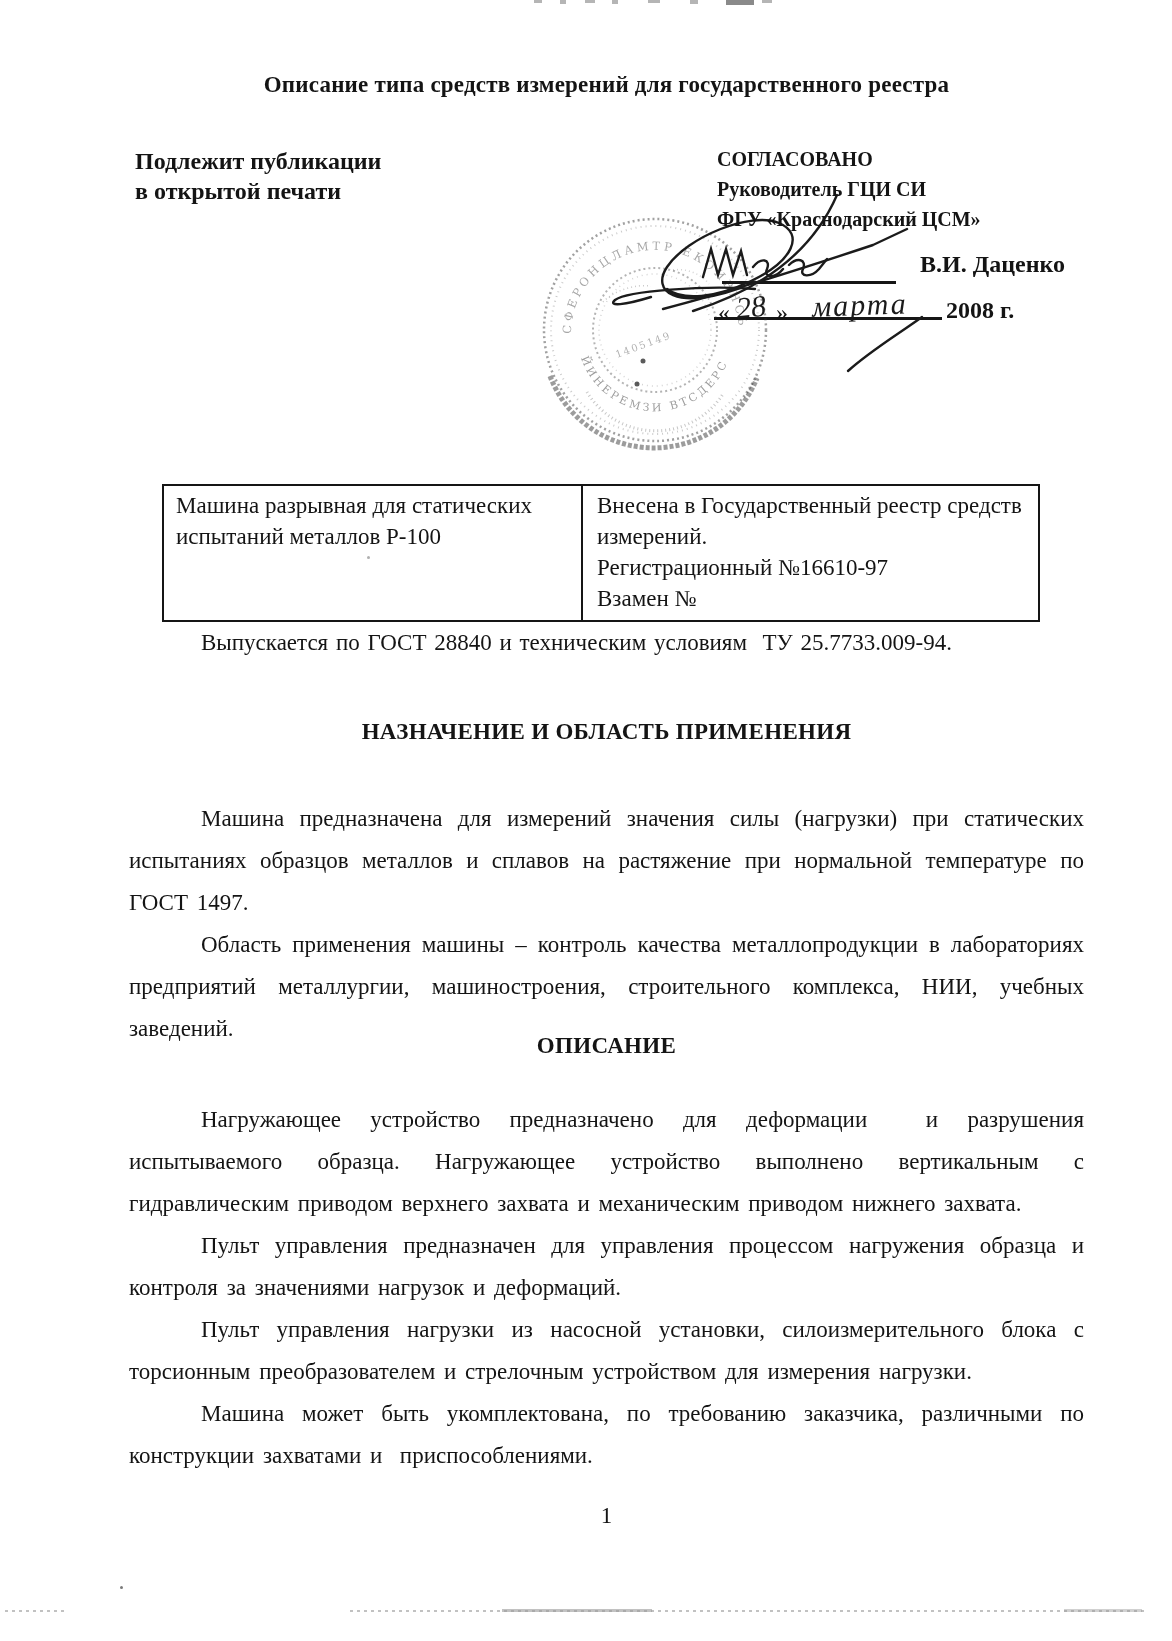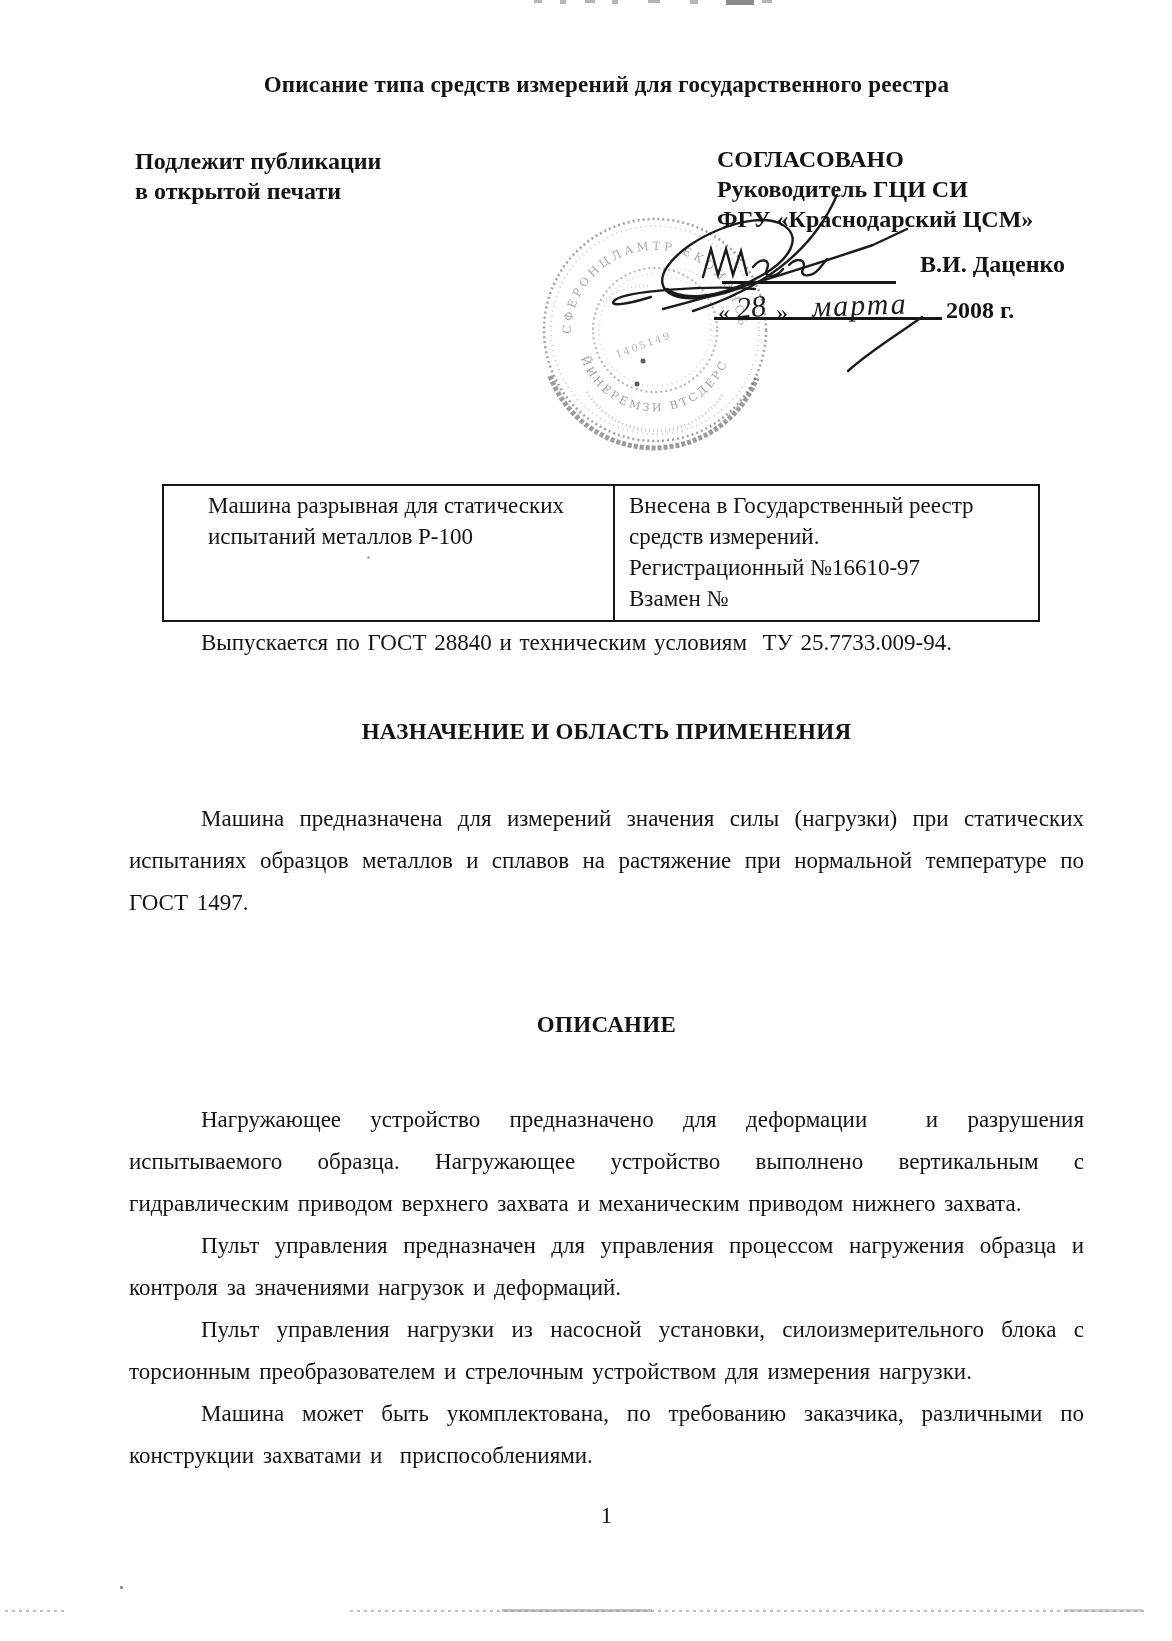--- a/index.html
+++ b/index.html
@@ -4,38 +4,38 @@
 <style>
   html,body{margin:0;padding:0;background:#ffffff;}
   .page{
     position:relative;width:1172px;height:1641px;background:#fff;overflow:hidden;
     font-family:"Liberation Serif","DejaVu Serif",serif;color:#141414;
   }
   .abs{position:absolute;}
   .centercol{position:absolute;left:129px;width:955px;text-align:center;}
   .doc-title{top:72px;font-size:23px;font-weight:bold;letter-spacing:.2px;}
   .pub-block{left:135px;top:146px;font-size:24px;font-weight:bold;line-height:30px;}
-  .approve-block{left:717px;top:144px;font-size:24px;font-weight:bold;line-height:30px;}
+  .approve-block{left:717px;top:144px;font-size:20px;font-weight:bold;line-height:30px;}
   .sig-underline{left:722px;top:281px;width:174px;height:3px;background:#161616;}
   .sig-name{left:920px;top:251px;font-size:24px;font-weight:bold;}
   .q{font-size:24px;top:299px;}
   .hw{font-style:italic;font-size:30px;color:#1b1b1b;}
   .date-underline{left:714px;top:317px;width:228px;height:3px;background:#161616;}
   .date-year{left:946px;top:297px;font-size:24px;font-weight:bold;}
   .reg-table{
     left:162px;top:484px;width:878px;height:138px;border:2.5px solid #151515;
-    display:flex;box-sizing:border-box;font-size:23px;line-height:31px;padding-left:32px;
+    display:flex;box-sizing:border-box;font-size:23px;line-height:31px;
   }
   .reg-cell-left{width:419px;border-right:2.5px solid #151515;box-sizing:border-box;padding:4px 12px 0 12px;}
   .reg-cell-right{flex:1;padding:4px 8px 0 14px;}
   .reg-num{}
   .standards{left:129px;top:630px;width:955px;font-size:23px;text-indent:72px;word-spacing:2px;white-space:pre-wrap;}
   .sec-heading{font-size:23px;font-weight:bold;letter-spacing:.3px;}
   .h1{top:719px;}
-  .h2{top:1012px;}
+  .h2{top:1033px;}
   .paras{position:absolute;left:129px;width:955px;font-size:23px;line-height:42px;}
   .p1{top:798px;}
   .p2{top:1099px;}
   .paras p{margin:0;text-indent:72px;text-align:justify;word-spacing:3px;white-space:pre-wrap;}
   .page-num{top:1503px;font-size:23px;}
   .stamp{left:525px;top:206px;z-index:1;opacity:.92;}
   .signature{left:555px;top:193px;z-index:2;}
   .txt{z-index:3;}
   .mark{position:absolute;background:#b5b5b5;}
   .mark-dark{background:#8a8a8a;}
@@ -129,20 +129,21 @@
       </div>
       <div>Взамен №</div>
     </div>
   </div>
 
   <div class="abs standards txt">Выпускается по ГОСТ 28840 и техническим условиям  ТУ 25.7733.009-94.</div>
 
   <div class="centercol sec-heading h1 txt">НАЗНАЧЕНИЕ И ОБЛАСТЬ ПРИМЕНЕНИЯ</div>
   <div class="paras p1 txt">
     <p>Машина предназначена для измерений значения силы (нагрузки) при статических испытаниях образцов металлов и сплавов на растяжение при нормальной температуре по ГОСТ 1497.</p>
+    <p>Область применения машины – контроль качества металлопродукции в лабораториях предприятий металлургии, машиностроения, строительного комплекса, НИИ, учебных заведений.</p>
   </div>
 
   <div class="centercol sec-heading h2 txt">ОПИСАНИЕ</div>
   <div class="paras p2 txt">
     <p>Нагружающее устройство предназначено для деформации  и разрушения испытываемого образца. Нагружающее устройство выполнено вертикальным с гидравлическим приводом верхнего захвата и механическим приводом нижнего захвата.</p>
     <p>Пульт управления предназначен для управления процессом нагружения образца и контроля за значениями нагрузок и деформаций.</p>
     <p>Пульт управления нагрузки из насосной установки, силоизмерительного блока с торсионным преобразователем и стрелочным устройством для измерения нагрузки.</p>
     <p>Машина может быть укомплектована, по требованию заказчика, различными по конструкции захватами и  приспособлениями.</p>
   </div>
 

